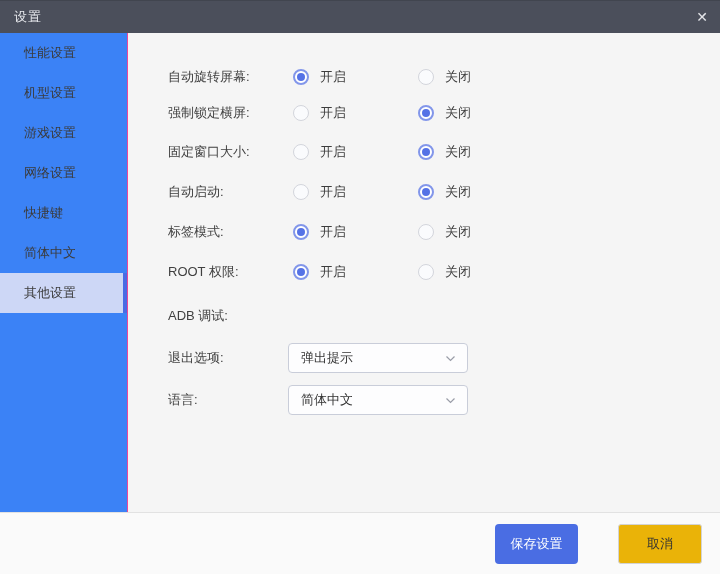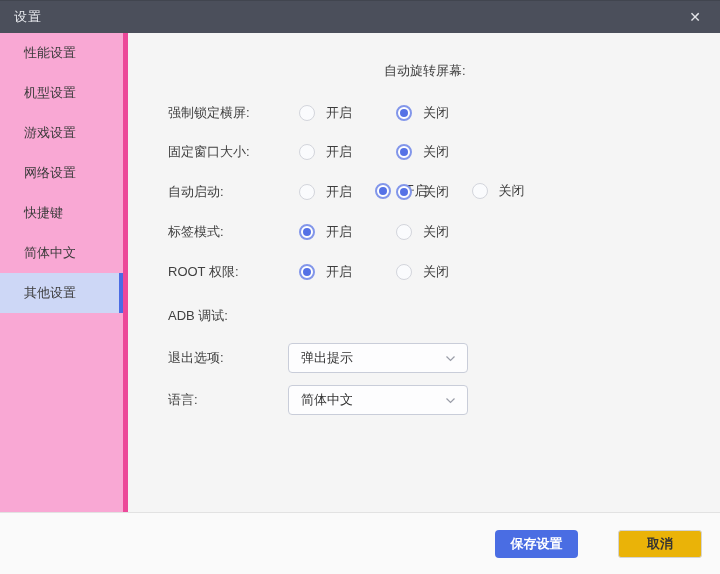--- a/index.html
+++ b/index.html
@@ -2,60 +2,60 @@
 <html style="--titlebar: #4b4f5b; --accent: #4a6be4; --accent-btn: #4a6de3; --sel-bg: #cdd7f6; --radio-dot: #5572e6;"><head>
 <meta charset="utf-8">
 <style>
   * { margin:0; padding:0; box-sizing:border-box; }
   html,body { width:720px; height:574px; overflow:hidden; }
   body { font-family:"Liberation Sans","DejaVu Sans",sans-serif; background:#f5f5f5; }
 
   .window { width:720px; height:574px; display:flex; flex-direction:column; background:#f5f5f5; }
 
   
-  .titlebar { height:33px; flex:0 0 33px; background:var(--titlebar,#4b4f5b); display:flex; align-items:center; padding:0 8px 0 14px; border-top:1px solid #41454f; }
+  .titlebar { height:33px; flex:0 0 33px; background:var(--titlebar,#4b4f5b); display:flex; align-items:center; padding:0 1px 0 14px; border-top:1px solid #41454f; }
   .titlebar .title { color:#e9ebef; font-size:13px; letter-spacing:1px; }
   .close-btn { margin-left:auto; width:34px; height:33px; display:flex; align-items:center; justify-content:center; color:#e4e5e9; font-size:14px; cursor:pointer; }
 
   
   .app-body { flex:1 1 auto; display:flex; min-height:0; }
 
   
-  .sidebar { width:128px; flex:0 0 128px; background:#f9a8d4; border-right:5px solid #ec4899; }
+  .sidebar { width:128px; flex:0 0 128px; background:#3b82f6; border-right:1px solid #ec4899; }
   .side-item { position:relative; height:40px; display:flex; align-items:center; padding-left:24px; font-size:13px; color:#3b3b3b; cursor:pointer; }
   .side-item.selected { background:var(--sel-bg,#cdd7f6); }
   .side-item.selected .accent-bar { position:absolute; right:0; top:0; width:4px; height:100%; background:var(--accent,#4a6be4); }
 
   
   .content { flex:1 1 auto; background:#f5f5f5; padding-left:40px; }
   .row { height:30px; display:flex; align-items:center; }
-  .row.r1 { margin-top:29px;flex-direction:column; }
+  .row.r1 { margin-top:29px; }
   .row.r2 { margin-top:6px; }
   .row.r3 { margin-top:9px; }
   .row.r4, .row.r5, .row.r6 { margin-top:10px; }
   .row.d1 { margin-top:14px;gap:44px; }
   .row.d2, .row.d3 { margin-top:12px; }
   .row-label { width:120px; flex:0 0 120px; font-size:13px; color:#404040; }
 
-  .radio-group { display:flex; align-items:center; margin-left:11px; }
+  .radio-group { display:flex; align-items:center; margin-left:5px;gap:28px; }
   .radio-cell { display:flex; align-items:center; width:97px; cursor:pointer; }
   .radio-cell.off-cell { width:auto; }
   .radio { width:16px; height:16px; border-radius:50%; border:1px solid #d3d5dc; background:#fafbfd; position:relative; flex:0 0 16px; }
   .radio.selected { border:2px solid #8296ea; background:#ffffff; }
   .radio.selected::after { content:""; position:absolute; left:50%; top:50%; width:8px; height:8px; margin:-4px 0 0 -4px; border-radius:50%; background:var(--radio-dot,#5572e6); }
   .radio-text { margin-left:11px; font-size:13px; color:#3d3d3d; }
 
   .dropdown { width:180px; height:30px; border:1px solid #c9cdd9; border-radius:4px; background:#fdfdfe; display:flex; align-items:center; padding:0 10px 0 12px; cursor:pointer; }
   .dropdown-value { font-size:13px; color:#333333; flex:1 1 auto; }
   .chevron { width:13px; height:13px; flex:0 0 13px; color:#9a9da8; }
   .chevron svg { width:13px; height:13px; display:block; }
 
   
   .footer { height:62px; flex:0 0 62px; background:#fafafa; border-top:1px solid #e2e2e2; display:flex; align-items:center; justify-content:flex-end; padding-right:18px; }
-  .btn { height:28px; font-size:13px; border-radius:4px; display:flex; align-items:center; justify-content:center; cursor:pointer;font-weight:bold; }
+  .btn { height:40px; font-size:13px; border-radius:4px; display:flex; align-items:center; justify-content:center; cursor:pointer; }
   .btn-primary { width:83px; background:var(--accent-btn,#4a6de3); color:#ffffff; border:none; margin-right:18px; }
   .btn-secondary { width:84px; background:#eab308; color:#333333; border:1px solid #d3d3d3; border-radius:3px;margin-left:22px; }
 </style>
 </head>
 <body>
 
 <div class="window">
 
   <div class="titlebar">
     <span class="title">设置</span>

